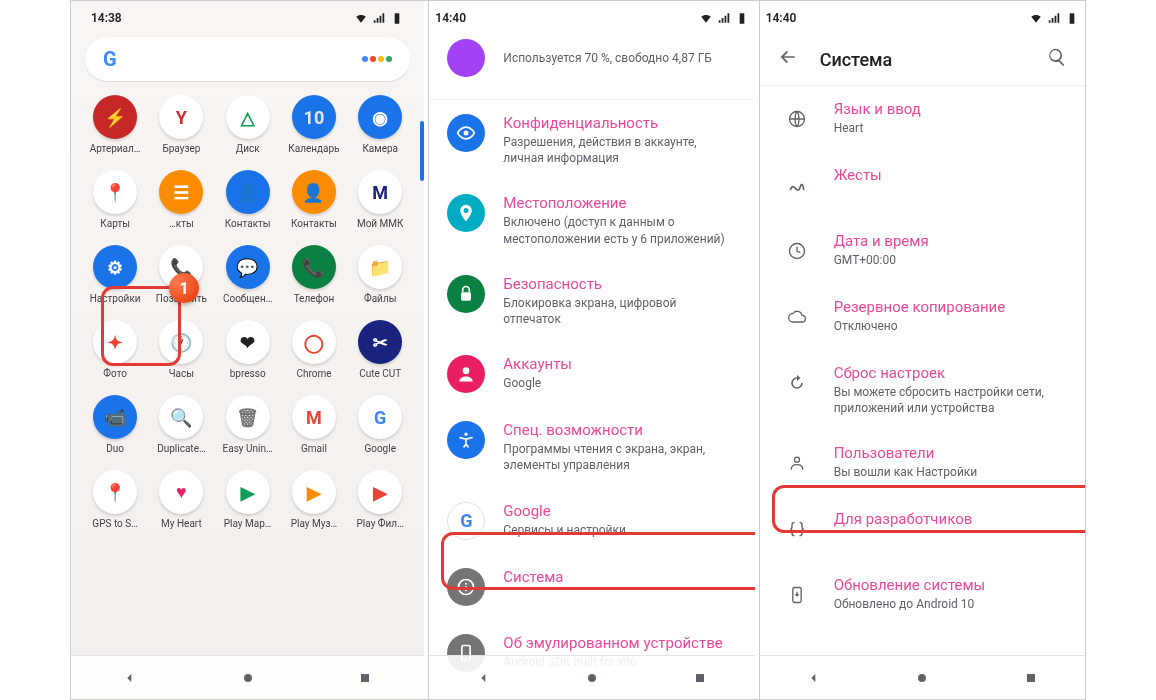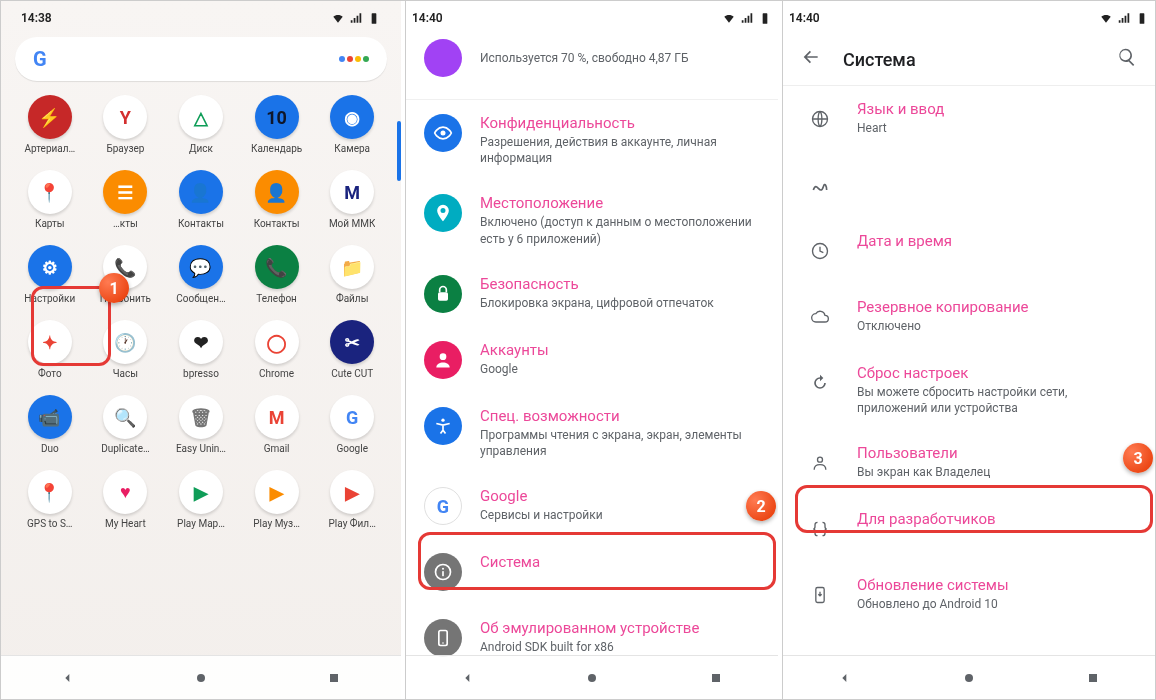--- a/index.html
+++ b/index.html
@@ -1,17 +1,17 @@
 <!DOCTYPE html>
 <html><head>
 <meta charset="utf-8">
 <style>
   * { box-sizing: border-box; margin: 0; padding: 0; }
   body { font-family: Roboto, 'Segoe UI', Arial, sans-serif; background: #fff; display: flex; justify-content: center; }
-  .wrap { width: 1156px; height: 700px; background: #fff; display: flex; gap: 4px; border: 1px solid #ccc; }
+  .wrap { width: 1016px; height: 700px; background: #fff; display: flex; gap: 4px; border: 1px solid #ccc; }
   .phone { flex: 1; height: 100%; position: relative; background: #fff; overflow: hidden; }
   .phone + .phone { border-left: 1px solid #ccc; }
 
   
   .p1 { background: linear-gradient(#f8f5f3,#f3efec); padding: 0 14px; }
   .statusbar { display: flex; justify-content: space-between; align-items: center; font-size: 12px; font-weight: 600; color: #222; padding: 10px 6px 6px; }
   .sb-icons { display: flex; gap: 4px; align-items: center; }
   .sb-icons svg { width: 14px; height: 14px; }
   .searchpill { background: #fff; border-radius: 30px; height: 44px; display: flex; align-items: center; justify-content: space-between; padding: 0 18px; box-shadow: 0 1px 1px rgba(0,0,0,.1); margin: 6px 0 14px; }
   .glogo { font-weight: 700; font-size: 20px; }
@@ -92,21 +92,21 @@
         </div>
         <div class="appcell">
           <div class="appicon" style="background: rgb(255, 255, 255); color: rgb(211, 47, 47);">Y</div>
           <div class="applabel">Браузер</div>
         </div>
         <div class="appcell">
           <div class="appicon" style="background: rgb(255, 255, 255); color: rgb(15, 157, 88);">△</div>
           <div class="applabel">Диск</div>
         </div>
         <div class="appcell">
-          <div class="appicon" style="background: rgb(26, 115, 232); color: #0f172a;">10</div>
+          <div class="appicon" style="background: rgb(26, 115, 232); color: #e5e5e5;">10</div>
           <div class="applabel">Календарь</div>
         </div>
         <div class="appcell">
           <div class="appicon" style="background: rgb(26, 115, 232); color: rgb(255, 255, 255);">◉</div>
           <div class="applabel">Камера</div>
         </div>
         <div class="appcell">
           <div class="appicon" style="background: rgb(255, 255, 255); color: rgb(234, 67, 53);">📍</div>
           <div class="applabel">Карты</div>
         </div>
@@ -404,30 +404,34 @@
             <div class="settitle">Язык и ввод</div>
             <div class="setsub">Heart</div>
           </div>
         </div>
         <div class="setrow">
           <div class="seticon flat">
             <svg viewBox="0 0 24 24" fill="currentColor">
               <path d="M4 18c4-12 8 8 12-4 2-6 4 0 4 4" fill="none" stroke="currentColor" stroke-width="2"></path>
             </svg>
           </div>
+          <div class="setbody">
+            <div class="settitle">Жесты</div>
+          </div>
         </div>
         <div class="setrow">
           <div class="seticon flat">
             <svg viewBox="0 0 24 24" fill="currentColor">
               <circle cx="12" cy="12" r="9" fill="none" stroke="currentColor" stroke-width="1.6"></circle>
               <path d="M12 7v5l4 2" stroke="currentColor" stroke-width="1.6" fill="none"></path>
             </svg>
           </div>
           <div class="setbody">
             <div class="settitle">Дата и время</div>
+            <div class="setsub">GMT+00:00</div>
           </div>
         </div>
         <div class="setrow">
           <div class="seticon flat">
             <svg viewBox="0 0 24 24" fill="currentColor">
               <path d="M7 18a5 5 0 010-10 6 6 0 0111 2 4 4 0 010 8H7z" fill="none" stroke="currentColor" stroke-width="1.6"></path>
             </svg>
           </div>
           <div class="setbody">
             <div class="settitle">Резервное копирование</div>
@@ -447,21 +451,21 @@
         </div>
         <div class="setrow">
           <div class="seticon flat">
             <svg viewBox="0 0 24 24" fill="currentColor">
               <circle cx="12" cy="8" r="3" fill="none" stroke="currentColor" stroke-width="1.6"></circle>
               <path d="M5 20c0-4 3-6 7-6s7 2 7 6" fill="none" stroke="currentColor" stroke-width="1.6"></path>
             </svg>
           </div>
           <div class="setbody">
             <div class="settitle">Пользователи</div>
-            <div class="setsub">Вы экран как Владелец</div>
+            <div class="setsub">Вы вошли как Настройки</div>
           </div>
         </div>
         <div class="setrow">
           <div class="seticon flat">
             <svg viewBox="0 0 24 24" fill="currentColor">
               <path d="M9 4c-2 0-3 1-3 3v2c0 2-1 3-2 3 1 0 2 1 2 3v2c0 2 1 3 3 3M15 4c2 0 3 1 3 3v2c0 2 1 3 2 3-1 0-2 1-2 3v2c0 2-1 3-3 3" fill="none" stroke="currentColor" stroke-width="1.6"></path>
             </svg>
           </div>
           <div class="setbody">
             <div class="settitle">Для разработчиков</div>

